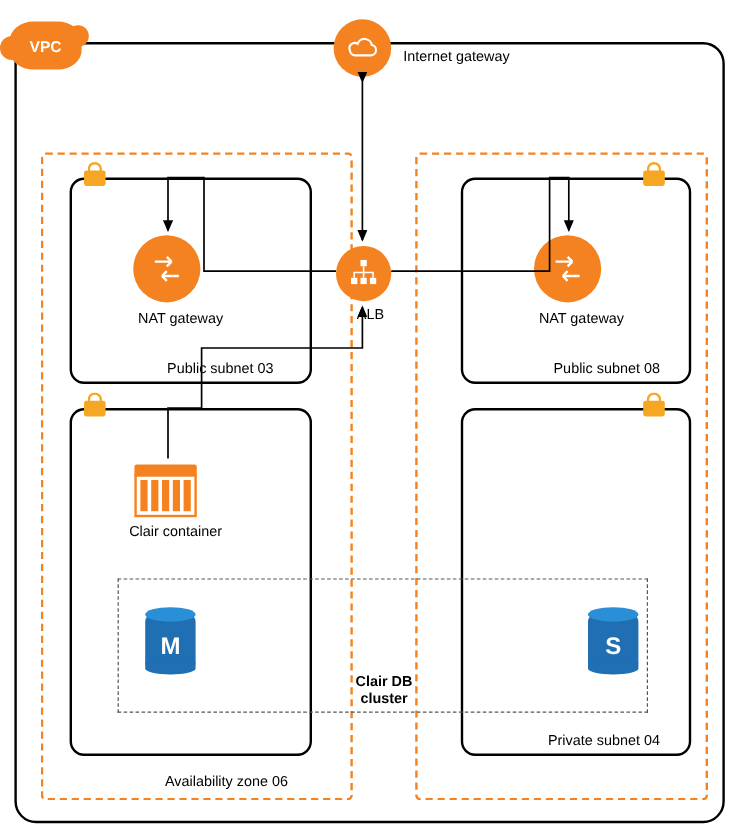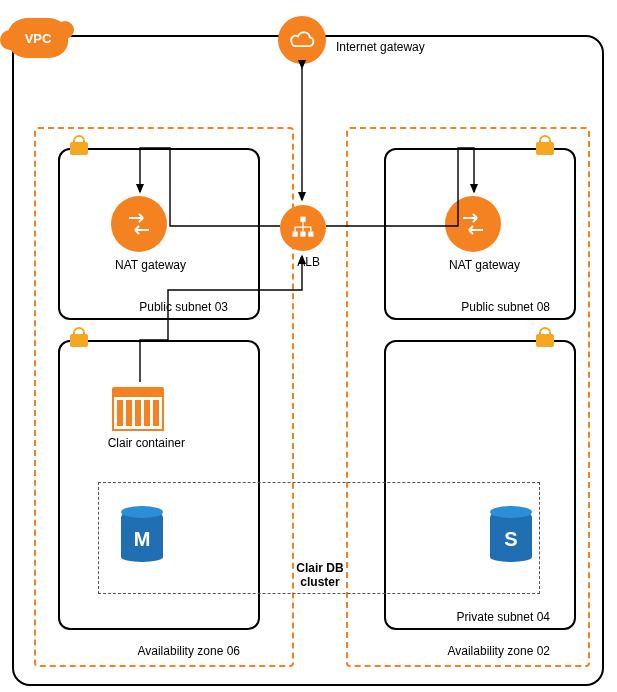--- a/index.html
+++ b/index.html
@@ -53,21 +53,20 @@
   <div class="igw-circle">
     <svg viewBox="0 0 32 20">
         <path d="M25 8a7 7 0 00-13.6-2A5 5 0 004 12a5 5 0 005 5h15a5 5 0 001-9.9z" fill="none" stroke="#fff" stroke-width="2"></path>
       </svg>
   </div>
   <div class="label" style="left:336px; top:40px; width:110px; text-align:left;">Internet gateway</div>
 
   <div class="az az1"></div>
   <div class="az az2"></div>
   <div class="label" style="left:100px; top:644px; width:140px;">Availability zone 06</div>
-  <div class="label" style="left:410px; top:644px; width:140px;">Availability zone 02</div>
 
   <div class="subnet pub1"></div>
   <div class="subnet pub2"></div>
   <div class="label" style="left:88px; top:300px; width:140px;">Public subnet 03</div>
   <div class="label" style="left:410px; top:300px; width:140px;">Public subnet 08</div>
 
   <div class="subnet priv1"></div>
   <div class="subnet priv2"></div>
   <div class="label" style="left:410px; top:610px; width:140px;">Private subnet 04</div>
 

